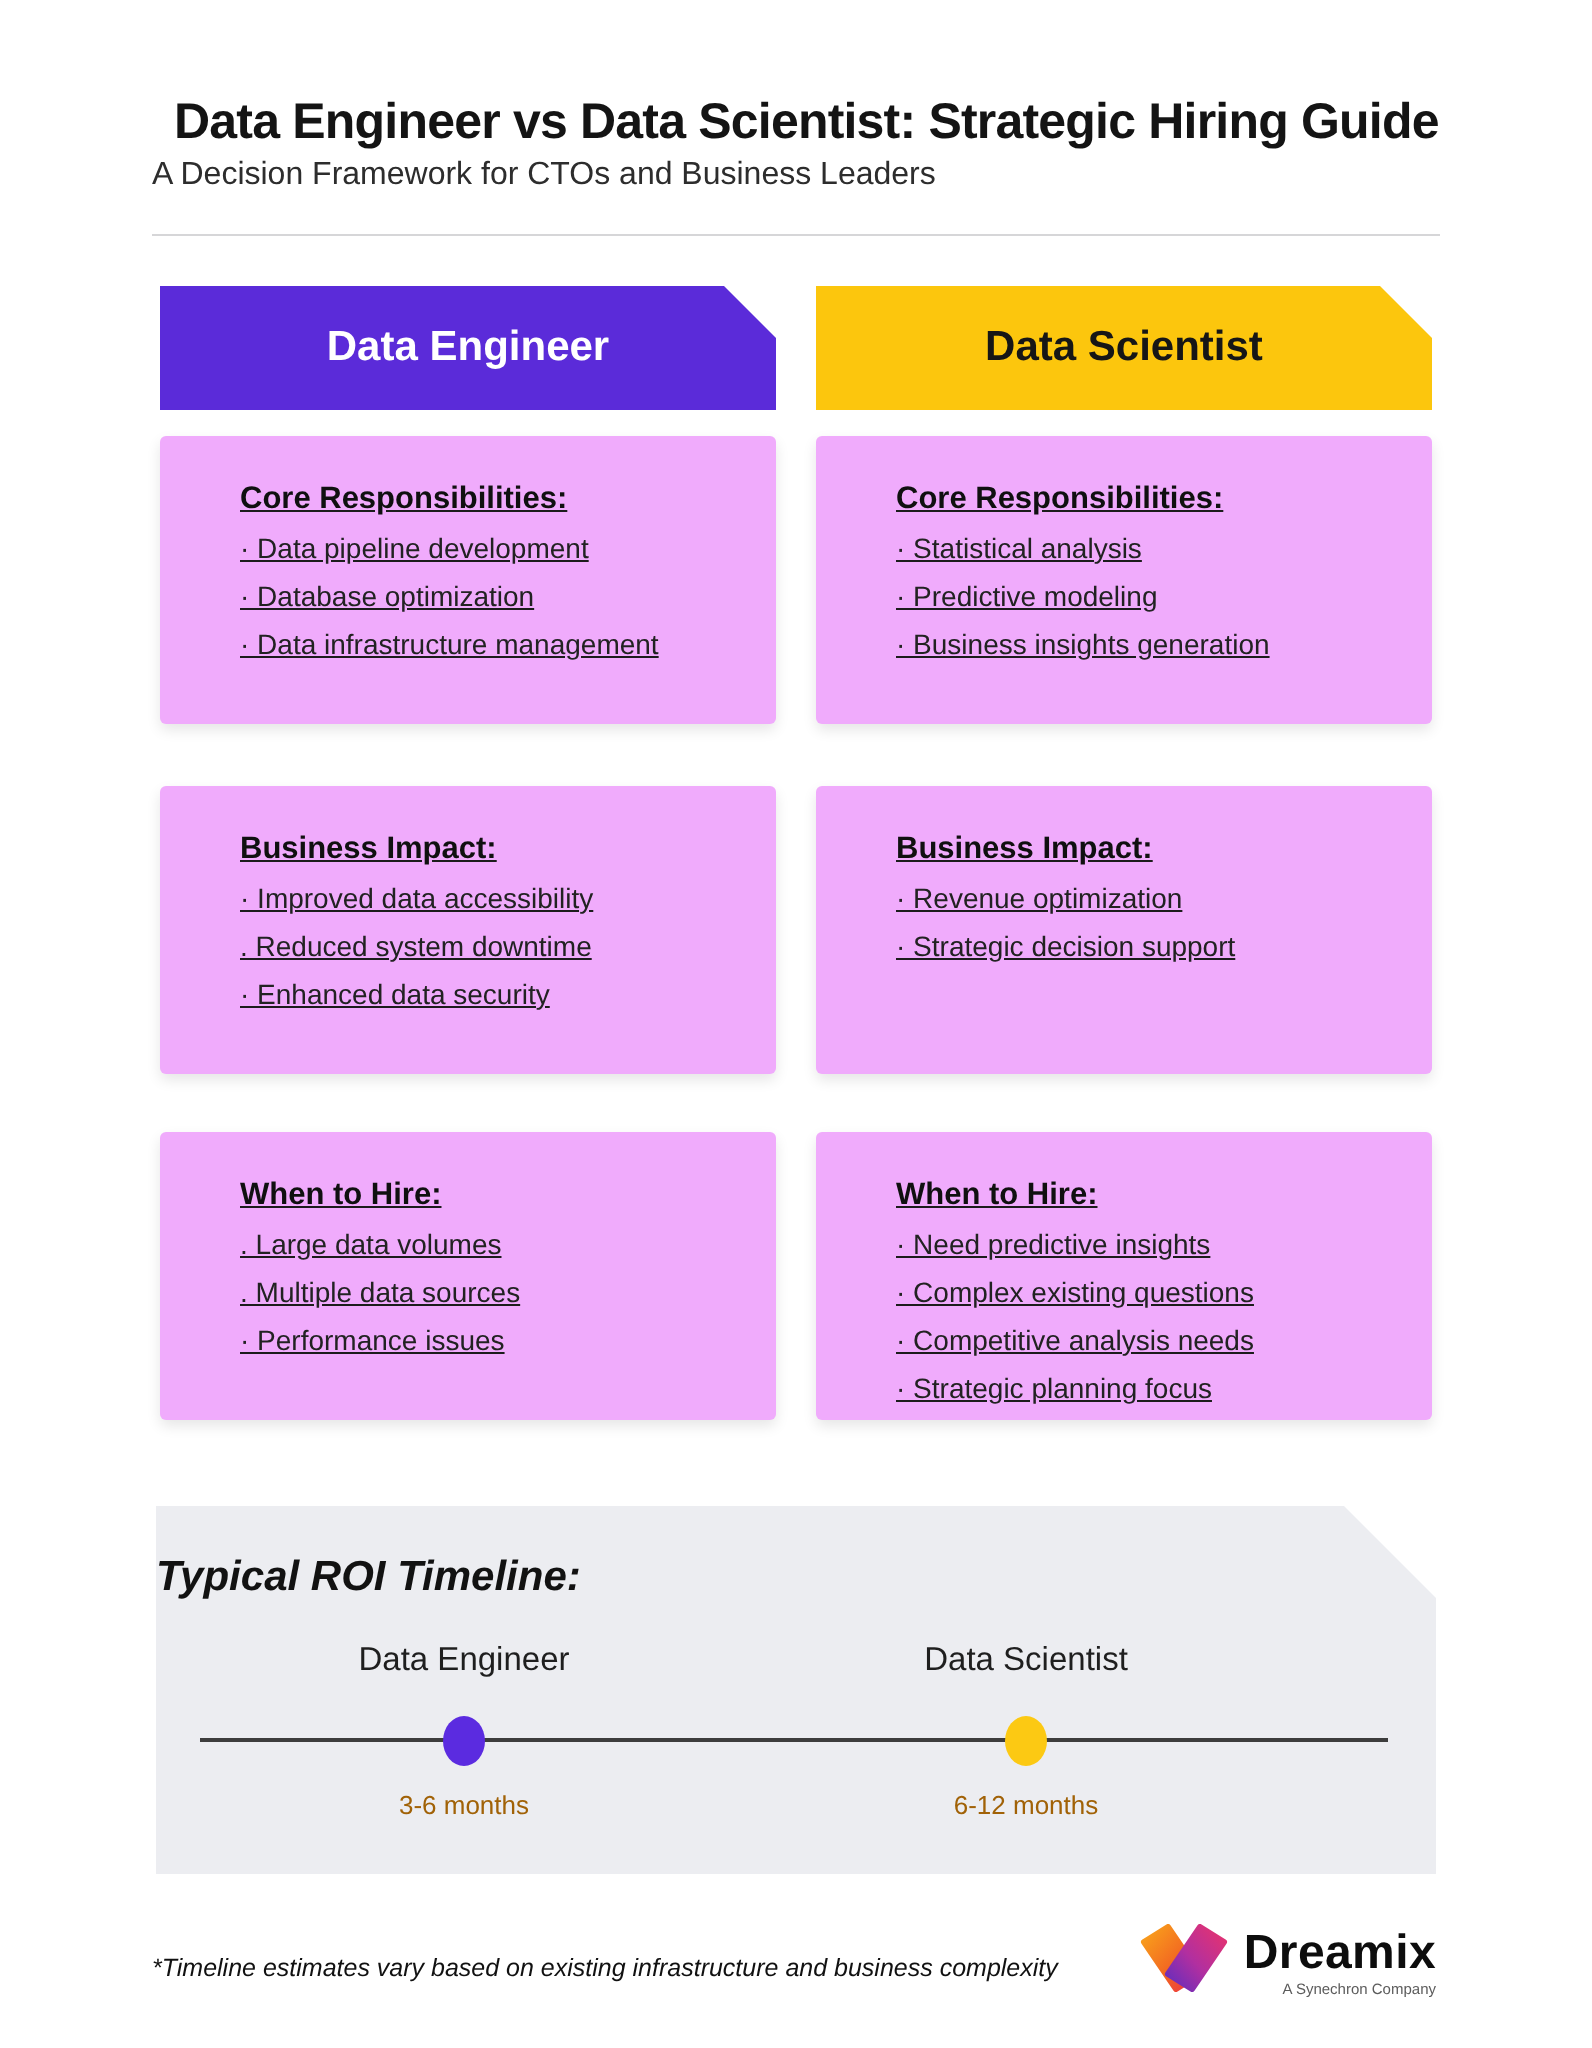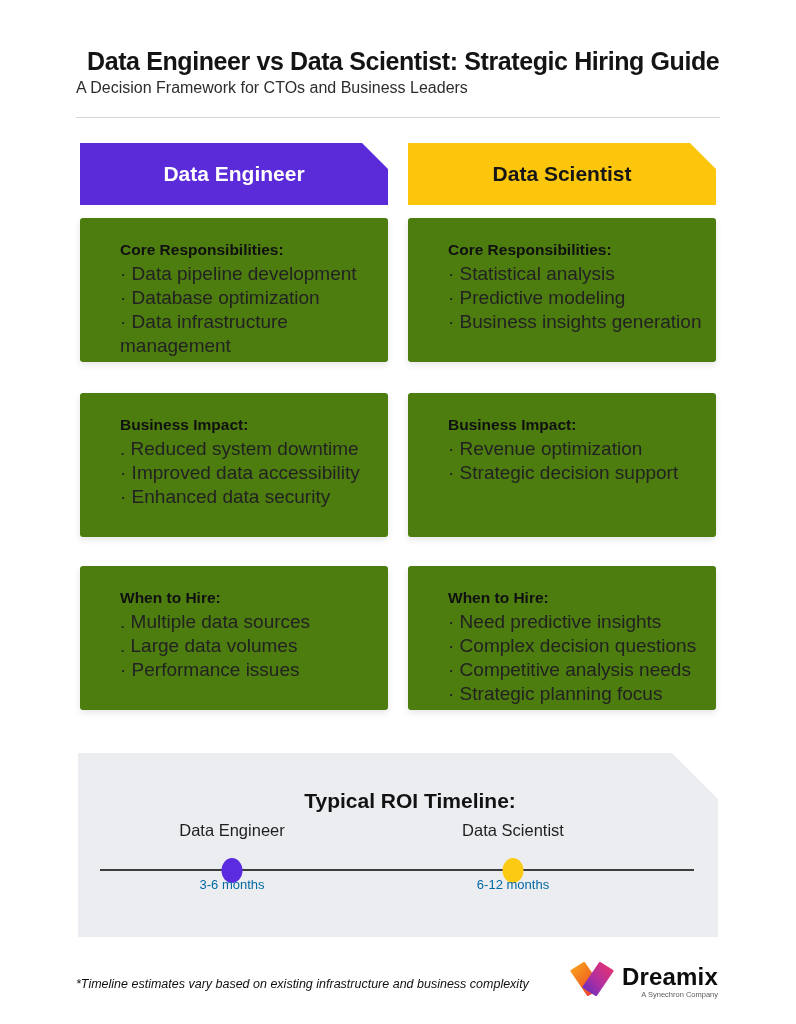--- a/index.html
+++ b/index.html
@@ -23,56 +23,56 @@
     position:absolute;top:143px;width:308px;height:62px;
     display:flex;align-items:center;justify-content:center;
     font-size:21px;font-weight:700;
     clip-path:polygon(0 0, calc(100% - 26px) 0, 100% 26px, 100% 100%, 0 100%);
   }
   .banner-left{left:80px;background:#5B2BD9;color:#ffffff;}
   .banner-right{left:408px;background:#FCC60D;color:#161616;}
 
   
   .card{
-    position:absolute;width:308px;height:144px;background:#4d7c0f;
+    position:absolute;width:308px;height:144px;background:#f0abfc;
     border-radius:3px;box-shadow:0 3px 7px rgba(0,0,0,0.10);
-    padding:20px 14px 0 40px;box-sizing:border-box;
+    padding:20px 14px 0 40px;box-sizing:border-box;text-decoration:underline;
   }
   .col0{left:80px;} .col1{left:408px;}
   .row0{top:218px;} .row1{top:393px;} .row2{top:566px;}
   .card-heading{margin:0;font-size:15.5px;font-weight:700;line-height:24px;color:#101010;}
-  .card-item{font-size:19px;line-height:24px;color:#222222;}
+  .card-item{font-size:14px;line-height:24px;color:#222222;}
 
   
   .roi{
     position:absolute;left:78px;top:753px;width:640px;height:184px;background:#ECEDF1;
     clip-path:polygon(0 0, calc(100% - 46px) 0, 100% 46px, 100% 100%, 0 100%);
   }
   .roi-title{
-    position:absolute;left:0;top:24px;width:100%;text-align:center;
-    font-size:21px;font-weight:700;color:#121212;margin:12px;
+    position:absolute;left:0;top:24px;width:100%;
+    font-size:21px;font-weight:700;color:#121212;margin:0;font-style:italic;
   }
   .tl-line{
     position:absolute;left:22px;right:24px;top:116px;height:2px;background:#3d3d3d;
   }
   .tl-point{position:absolute;top:0;width:0;height:100%;}
   .tl-point-0{left:154px;} .tl-point-1{left:435px;}
   .tl-label{
     position:absolute;top:68px;left:50%;transform:translateX(-50%);
     white-space:nowrap;font-size:16.5px;color:#1f1f1f;
   }
   .tl-dot{
     position:absolute;top:105px;left:50%;transform:translateX(-50%);
     width:21px;height:25px;border-radius:50%;
   }
   .dot-purple{background:#5B2BE0;}
   .dot-yellow{background:#FCC913;}
   .tl-duration{
-    position:absolute;top:124px;left:50%;transform:translateX(-50%);
-    white-space:nowrap;font-size:13px;color:#0369a1;
+    position:absolute;top:142px;left:50%;transform:translateX(-50%);
+    white-space:nowrap;font-size:13px;color:#a16207;
   }
 
   
   .footnote{
     position:absolute;left:76px;top:977px;font-size:12.5px;color:#111111;font-style:italic;
   }
   .logo{
     position:absolute;right:78px;top:962px;display:flex;align-items:center;gap:7px;
   }
   .logo-text{display:flex;flex-direction:column;align-items:flex-end;}
@@ -97,49 +97,49 @@
 
   <div class="card col0 row0">
     <h3 class="card-heading">Core Responsibilities:</h3>
     <div class="card-item">· Data pipeline development</div>
     <div class="card-item">· Database optimization</div>
     <div class="card-item">· Data infrastructure management</div>
   </div>
 
   <div class="card col0 row1">
     <h3 class="card-heading">Business Impact:</h3>
+    <div class="card-item">· Improved data accessibility</div>
     <div class="card-item">. Reduced system downtime</div>
-    <div class="card-item">· Improved data accessibility</div>
     <div class="card-item">· Enhanced data security</div>
   </div>
 
   <div class="card col0 row2">
     <h3 class="card-heading">When to Hire:</h3>
+    <div class="card-item">. Large data volumes</div>
     <div class="card-item">. Multiple data sources</div>
-    <div class="card-item">. Large data volumes</div>
     <div class="card-item">· Performance issues</div>
   </div>
 
   <div class="card col1 row0">
     <h3 class="card-heading">Core Responsibilities:</h3>
     <div class="card-item">· Statistical analysis</div>
     <div class="card-item">· Predictive modeling</div>
     <div class="card-item">· Business insights generation</div>
   </div>
 
   <div class="card col1 row1">
     <h3 class="card-heading">Business Impact:</h3>
     <div class="card-item">· Revenue optimization</div>
     <div class="card-item">· Strategic decision support</div>
   </div>
 
   <div class="card col1 row2">
     <h3 class="card-heading">When to Hire:</h3>
     <div class="card-item">· Need predictive insights</div>
-    <div class="card-item">· Complex decision questions</div>
+    <div class="card-item">· Complex existing questions</div>
     <div class="card-item">· Competitive analysis needs</div>
     <div class="card-item">· Strategic planning focus</div>
   </div>
 
   <div class="roi">
     <h2 class="roi-title">Typical ROI Timeline:</h2>
     <div class="tl-line"></div>
 
     <div class="tl-point tl-point-0">
       <div class="tl-label">Data Engineer</div>

